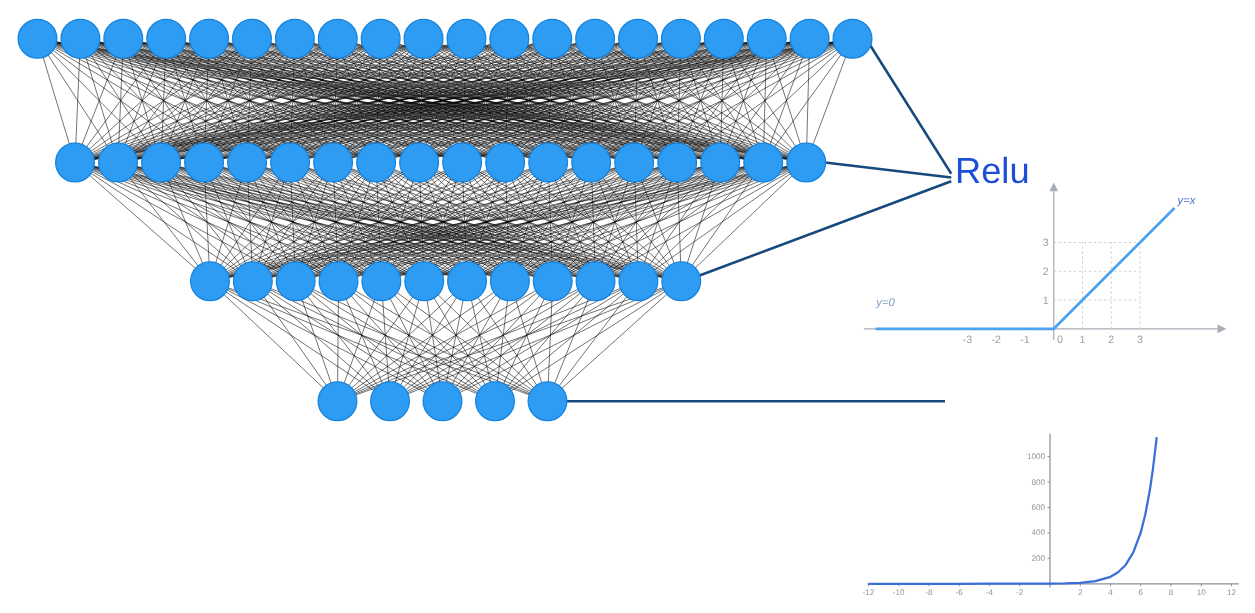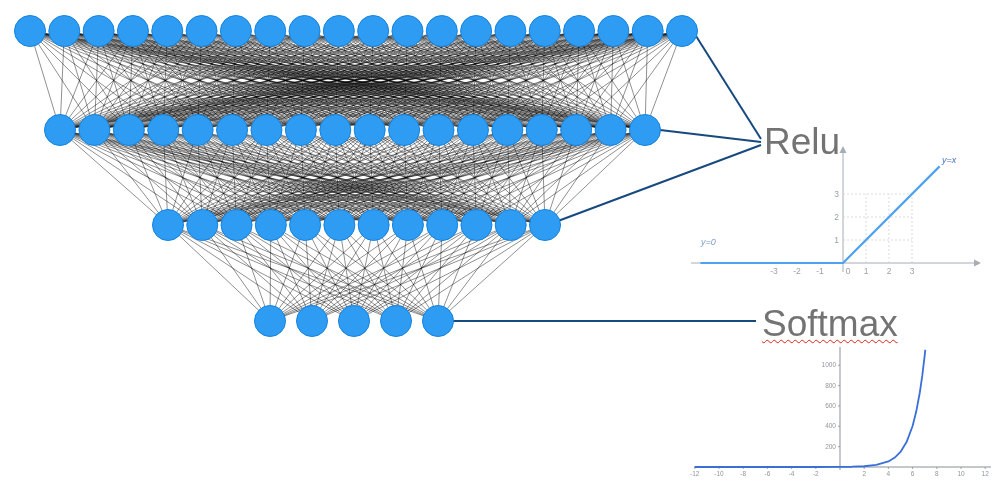--- a/index.html
+++ b/index.html
@@ -7,23 +7,23 @@
     position:relative;
     width:1004px;height:490px;
     background:#ffffff;
     overflow:hidden;
     font-family:"Liberation Sans",sans-serif;
   }
   .stage svg{position:absolute;left:0;top:0;}
   .label{
     position:absolute;
     font-family:"Liberation Sans",sans-serif;
-    font-size:37px;
+    font-size:29px;
     line-height:1.1;
-    color:#737373;
+    color:#1d4ed8;
     white-space:nowrap;
   }
   .label.relu{left:764px;top:122px;}
   .label.softmax{
     left:762px;top:304px;
     text-decoration-line:underline;
     text-decoration-style:wavy;
     text-decoration-color:#e0231b;
     text-decoration-thickness:1px;
     text-underline-offset:3px;
@@ -794,14 +794,13 @@
         <circle cx="510.72727272727275" cy="225" r="15.5" fill="#2f9cf4" stroke="#1583dd" stroke-width="1"></circle>
         <circle cx="545" cy="225" r="15.5" fill="#2f9cf4" stroke="#1583dd" stroke-width="1"></circle>
         <circle cx="270" cy="321" r="15.5" fill="#2f9cf4" stroke="#1583dd" stroke-width="1"></circle>
         <circle cx="312" cy="321" r="15.5" fill="#2f9cf4" stroke="#1583dd" stroke-width="1"></circle>
         <circle cx="354" cy="321" r="15.5" fill="#2f9cf4" stroke="#1583dd" stroke-width="1"></circle>
         <circle cx="396" cy="321" r="15.5" fill="#2f9cf4" stroke="#1583dd" stroke-width="1"></circle>
         <circle cx="438" cy="321" r="15.5" fill="#2f9cf4" stroke="#1583dd" stroke-width="1"></circle>
       </g>
   </svg>
   <div class="label relu">Relu</div>
-  <div class="label softmax">Softmax</div>
 </div>
 
 </body></html>

